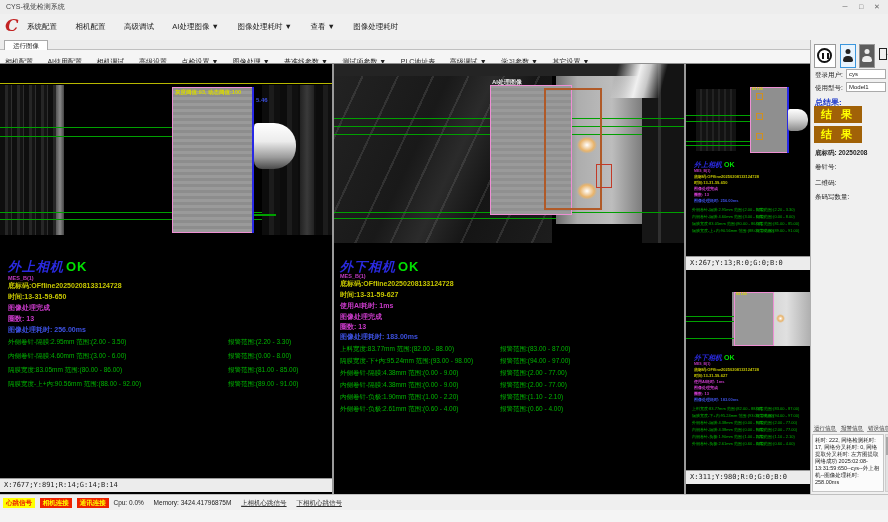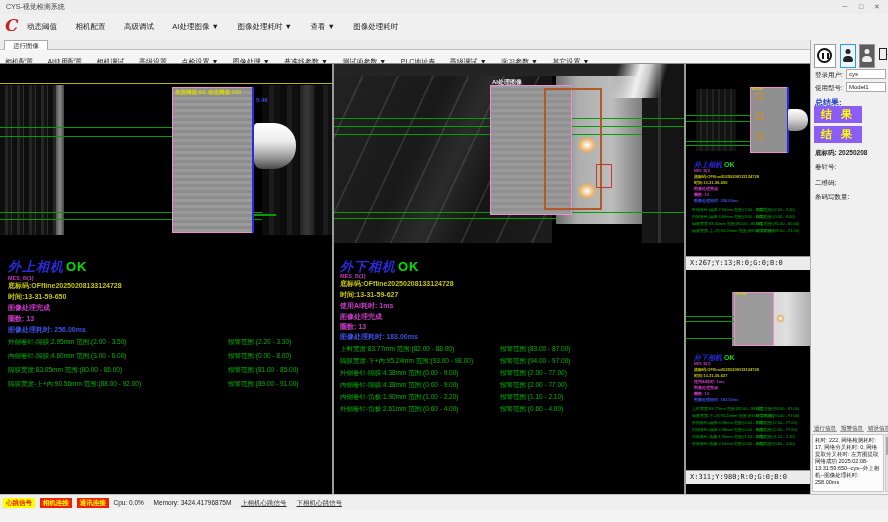--- a/index.html
+++ b/index.html
@@ -63,21 +63,21 @@
   .pauseicon{position:absolute;left:2px;top:3px;width:15px;height:15px;border:2px solid #111;border-radius:50%}
   .pauseicon i{position:absolute;top:3px;width:2px;height:6px;background:#111}
   .personicon{position:absolute;left:50%;top:4px;transform:translateX(-50%);width:10px;height:14px}
   .personicon .head{position:absolute;left:50%;top:0;transform:translateX(-50%);width:5px;height:5px;border-radius:50%;background:#222}
   .personicon .body{position:absolute;left:0;bottom:1px;width:10px;height:6px;border-radius:5px 5px 2px 2px;background:#222}
   .dooricon{position:absolute;left:2px;top:4px;width:8px;height:12px;border:1.5px solid #222}
   .doorarrow{position:absolute;left:7px;top:5px;font-size:8px;font-weight:bold;color:#222}
   .rlabel{position:absolute;font-size:6.5px;color:#222;white-space:nowrap}
   .rinput{position:absolute;width:40px;height:10px;border:1px solid #aaa;background:#fff;
           font-size:6px;color:#222;padding:0 2px;font-family:"Liberation Sans",sans-serif}
-  .resultbox{position:absolute;left:3px;width:48px;height:17px;background:#8b5cf6;
+  .resultbox{position:absolute;left:3px;width:48px;height:17px;background:#a16207;
              color:#ffff00;font-weight:bold;font-size:11px;letter-spacing:3px;
              text-align:center;line-height:17px}
   #logtabs{position:absolute;left:2px;top:385px;font-size:5.5px;color:#333;white-space:nowrap}
   #logtabs span{margin-right:3px;border-bottom:1px solid #999;padding:0 1px}
   #logbox{position:absolute;left:1px;top:394px;width:72px;height:58px;background:#fbfbfb;
           border:1px solid #c5c5c5;font-size:5.5px;color:#222;line-height:7px;padding:2px;
           overflow:hidden}
   #logscroll{position:absolute;left:74px;top:394px;width:4px;height:58px;background:#e2e2e2;border:1px solid #cfcfcf}
   #logthumb{position:absolute;left:0px;top:2px;width:2px;height:18px;background:#a8a8a8}
   
@@ -100,21 +100,21 @@
     <div id="wincontrols">
       <span>─</span>
       <span>□</span>
       <span>✕</span>
     </div>
   </div>
 
   <div id="menubar">
     <span id="logo">C</span>
     <div id="menuitems">
-      <span class="menuitem">动态阈值</span>
+      <span class="menuitem">系统配置</span>
       <span class="menuitem">相机配置</span>
       <span class="menuitem">高级调试</span>
       <span class="menuitem">AI处理图像 ▼</span>
       <span class="menuitem">图像处理耗时 ▼</span>
       <span class="menuitem">查看 ▼</span>
       <span class="menuitem">图像处理耗时</span>
     </div>
   </div>
 
   <div id="tabstrip">
@@ -179,20 +179,21 @@
       </div>
       <div class="mrow" style="top:302px">
         <span class="m">隔膜宽度:83.05mm 范围:(80.00 - 86.00)</span>
         <span class="a">报警范围:(81.00 - 85.00)</span>
       </div>
       <div class="mrow" style="top:316px">
         <span class="m">隔膜宽度-上+内:90.56mm 范围:(88.00 - 92.00)</span>
         <span class="a">报警范围:(89.00 - 91.00)</span>
       </div>
 
+      <div class="coordbar" style="top:414px">X:7677;Y:891;R:14;G:14;B:14</div>
     </div>
 
     <div class="vdiv" style="left:332px"></div>
 
     <div class="col" id="col2" style="left:334px;width:350px">
       <div class="camimg" style="left:0;top:0;width:350px;height:179px">
         <div class="shape" style="left:0;top:0;width:218px;height:179px;background:linear-gradient(115deg,#232323 0%,#191919 40%,#2b2b2b 55%,#151515 70%,#1d1d1d 100%)"></div>
         <div class="shape" style="left:0;top:0;width:218px;height:179px;background:repeating-linear-gradient(115deg,transparent 0 30px,rgba(130,130,130,.22) 30px 32px)"></div>
         <div class="shape" style="left:0;top:0;width:350px;height:12px;background:#242424"></div>
         <div class="shape" style="left:308px;top:0;width:42px;height:179px;background:linear-gradient(90deg,#161616 0 16px,#303030 16px 19px,#141414 19px)"></div>

